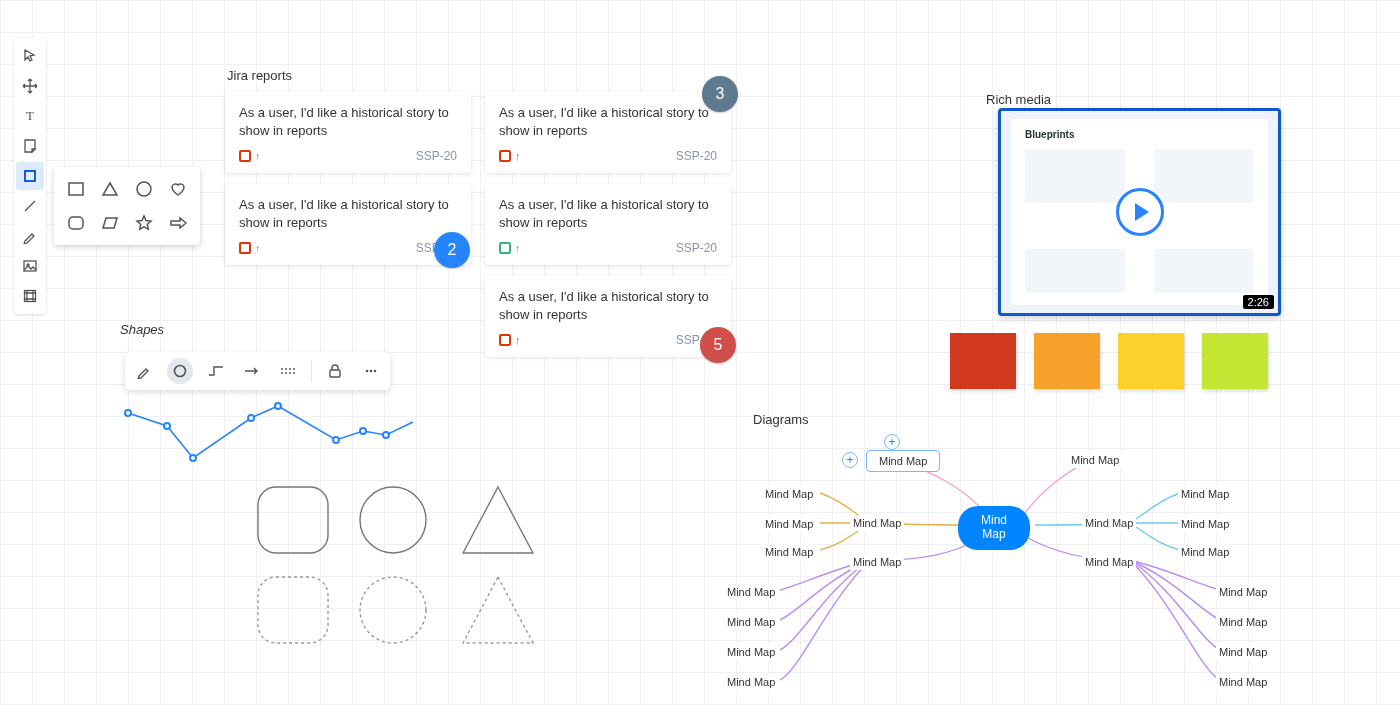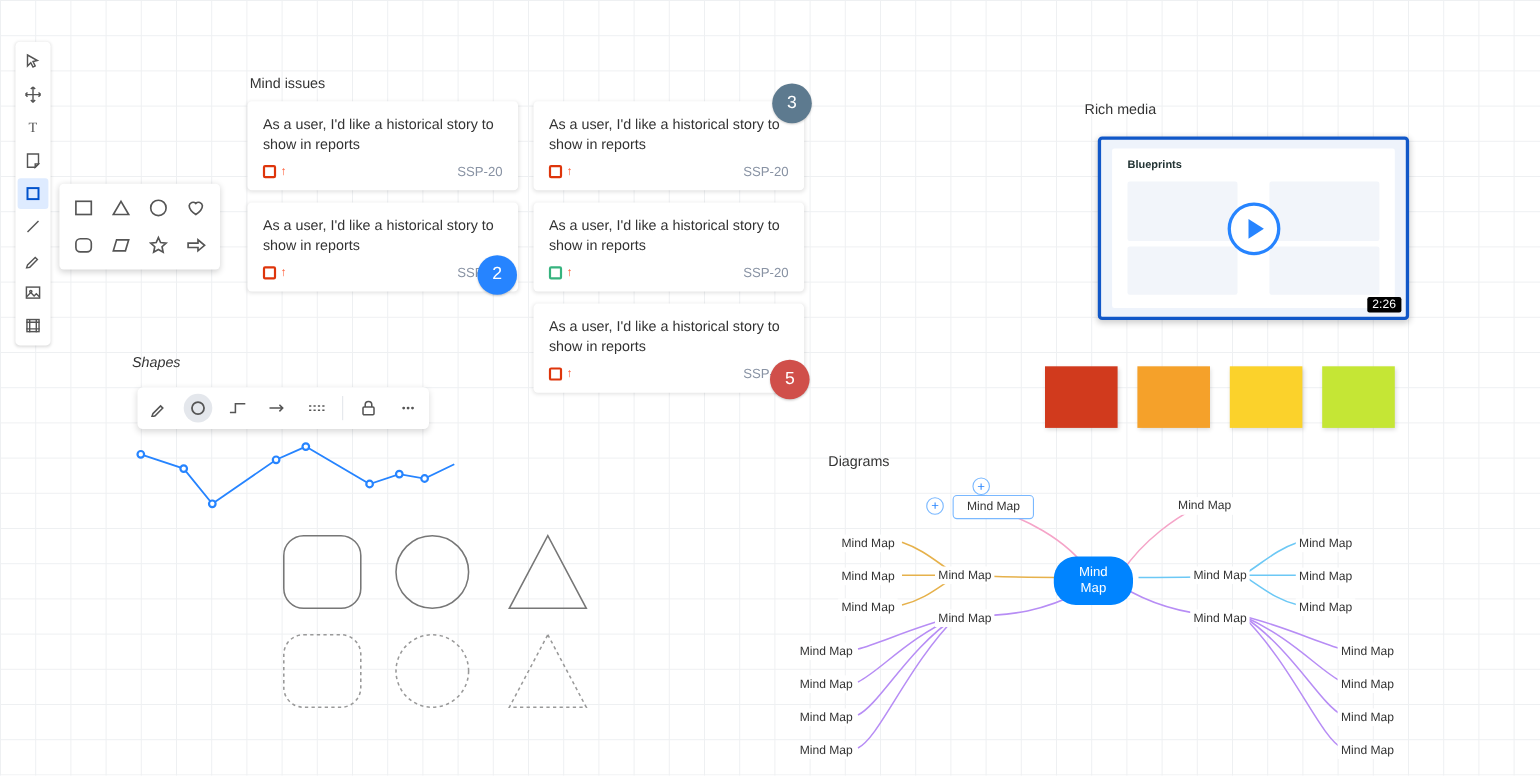--- a/index.html
+++ b/index.html
@@ -238,21 +238,21 @@
         <path d="M10 3l2 4.5 5 .5-3.7 3.3 1 5L10 13.8 5.7 16.3l1-5L3 8l5-.5z"></path>
       </svg>
     </div>
   <div class="fly-cell">
       <svg width="20" height="20" fill="none" stroke="currentColor" stroke-width="1.5">
         <path d="M3 8h9V5l6 5-6 5v-3H3z"></path>
       </svg>
     </div>
 </div>
 
-<div class="section-label" style="left:227px;top:68px;">Mind issues</div>
+<div class="section-label" style="left:227px;top:68px;">Jira reports</div>
 <div class="section-label" style="left:120px;top:322px;font-style:italic;">Shapes</div>
 <div class="section-label" style="left:986px;top:92px;">Rich media</div>
 <div class="section-label" style="left:753px;top:412px;">Diagrams</div>
 
 <div class="jira-card" style="left:225px;top:92px;">
   <div class="title">As a user, I'd like a historical story to show in reports</div>
   <div class="meta">
     <div class="jira-ico">
         <span class="jira-type"></span>
         <span class="jira-prio">↑</span>
@@ -369,21 +369,21 @@
 
   <rect x="5" y="5" width="70" height="66" rx="18" fill="none" stroke="#777" stroke-width="1.4"></rect>
   <circle cx="140" cy="38" r="33" fill="none" stroke="#777" stroke-width="1.4"></circle>
   <path d="M245 5 l35 66 h-70 z" fill="none" stroke="#777" stroke-width="1.4"></path>
 
   <rect x="5" y="95" width="70" height="66" rx="18" fill="none" stroke="#999" stroke-width="1.4" stroke-dasharray="3 3"></rect>
   <circle cx="140" cy="128" r="33" fill="none" stroke="#999" stroke-width="1.4" stroke-dasharray="3 3"></circle>
   <path d="M245 95 l35 66 h-70 z" fill="none" stroke="#999" stroke-width="1.4" stroke-dasharray="3 3"></path>
 </svg>
 
-<div class="video" style="left:998px;top:124px;width:283px;height:167px;">
+<div class="video" style="left:998px;top:108px;width:283px;height:208px;">
   <div style="position:absolute;left:10px;top:8px;right:10px;bottom:8px;background:#fff;border-radius:2px;">
     <div style="position:absolute;left:14px;top:10px;font-size:10px;color:#233;font-weight:600;">Blueprints</div>
     <div style="position:absolute;left:14px;top:30px;width:100px;height:54px;background:#f2f5fa;border-radius:2px;"></div>
     <div style="position:absolute;right:14px;top:30px;width:100px;height:54px;background:#f2f5fa;border-radius:2px;"></div>
     <div style="position:absolute;left:14px;bottom:12px;width:100px;height:44px;background:#f2f5fa;border-radius:2px;"></div>
     <div style="position:absolute;right:14px;bottom:12px;width:100px;height:44px;background:#f2f5fa;border-radius:2px;"></div>
   </div>
   <div class="play"></div>
   <div class="vidtime">2:26</div>
 </div>

